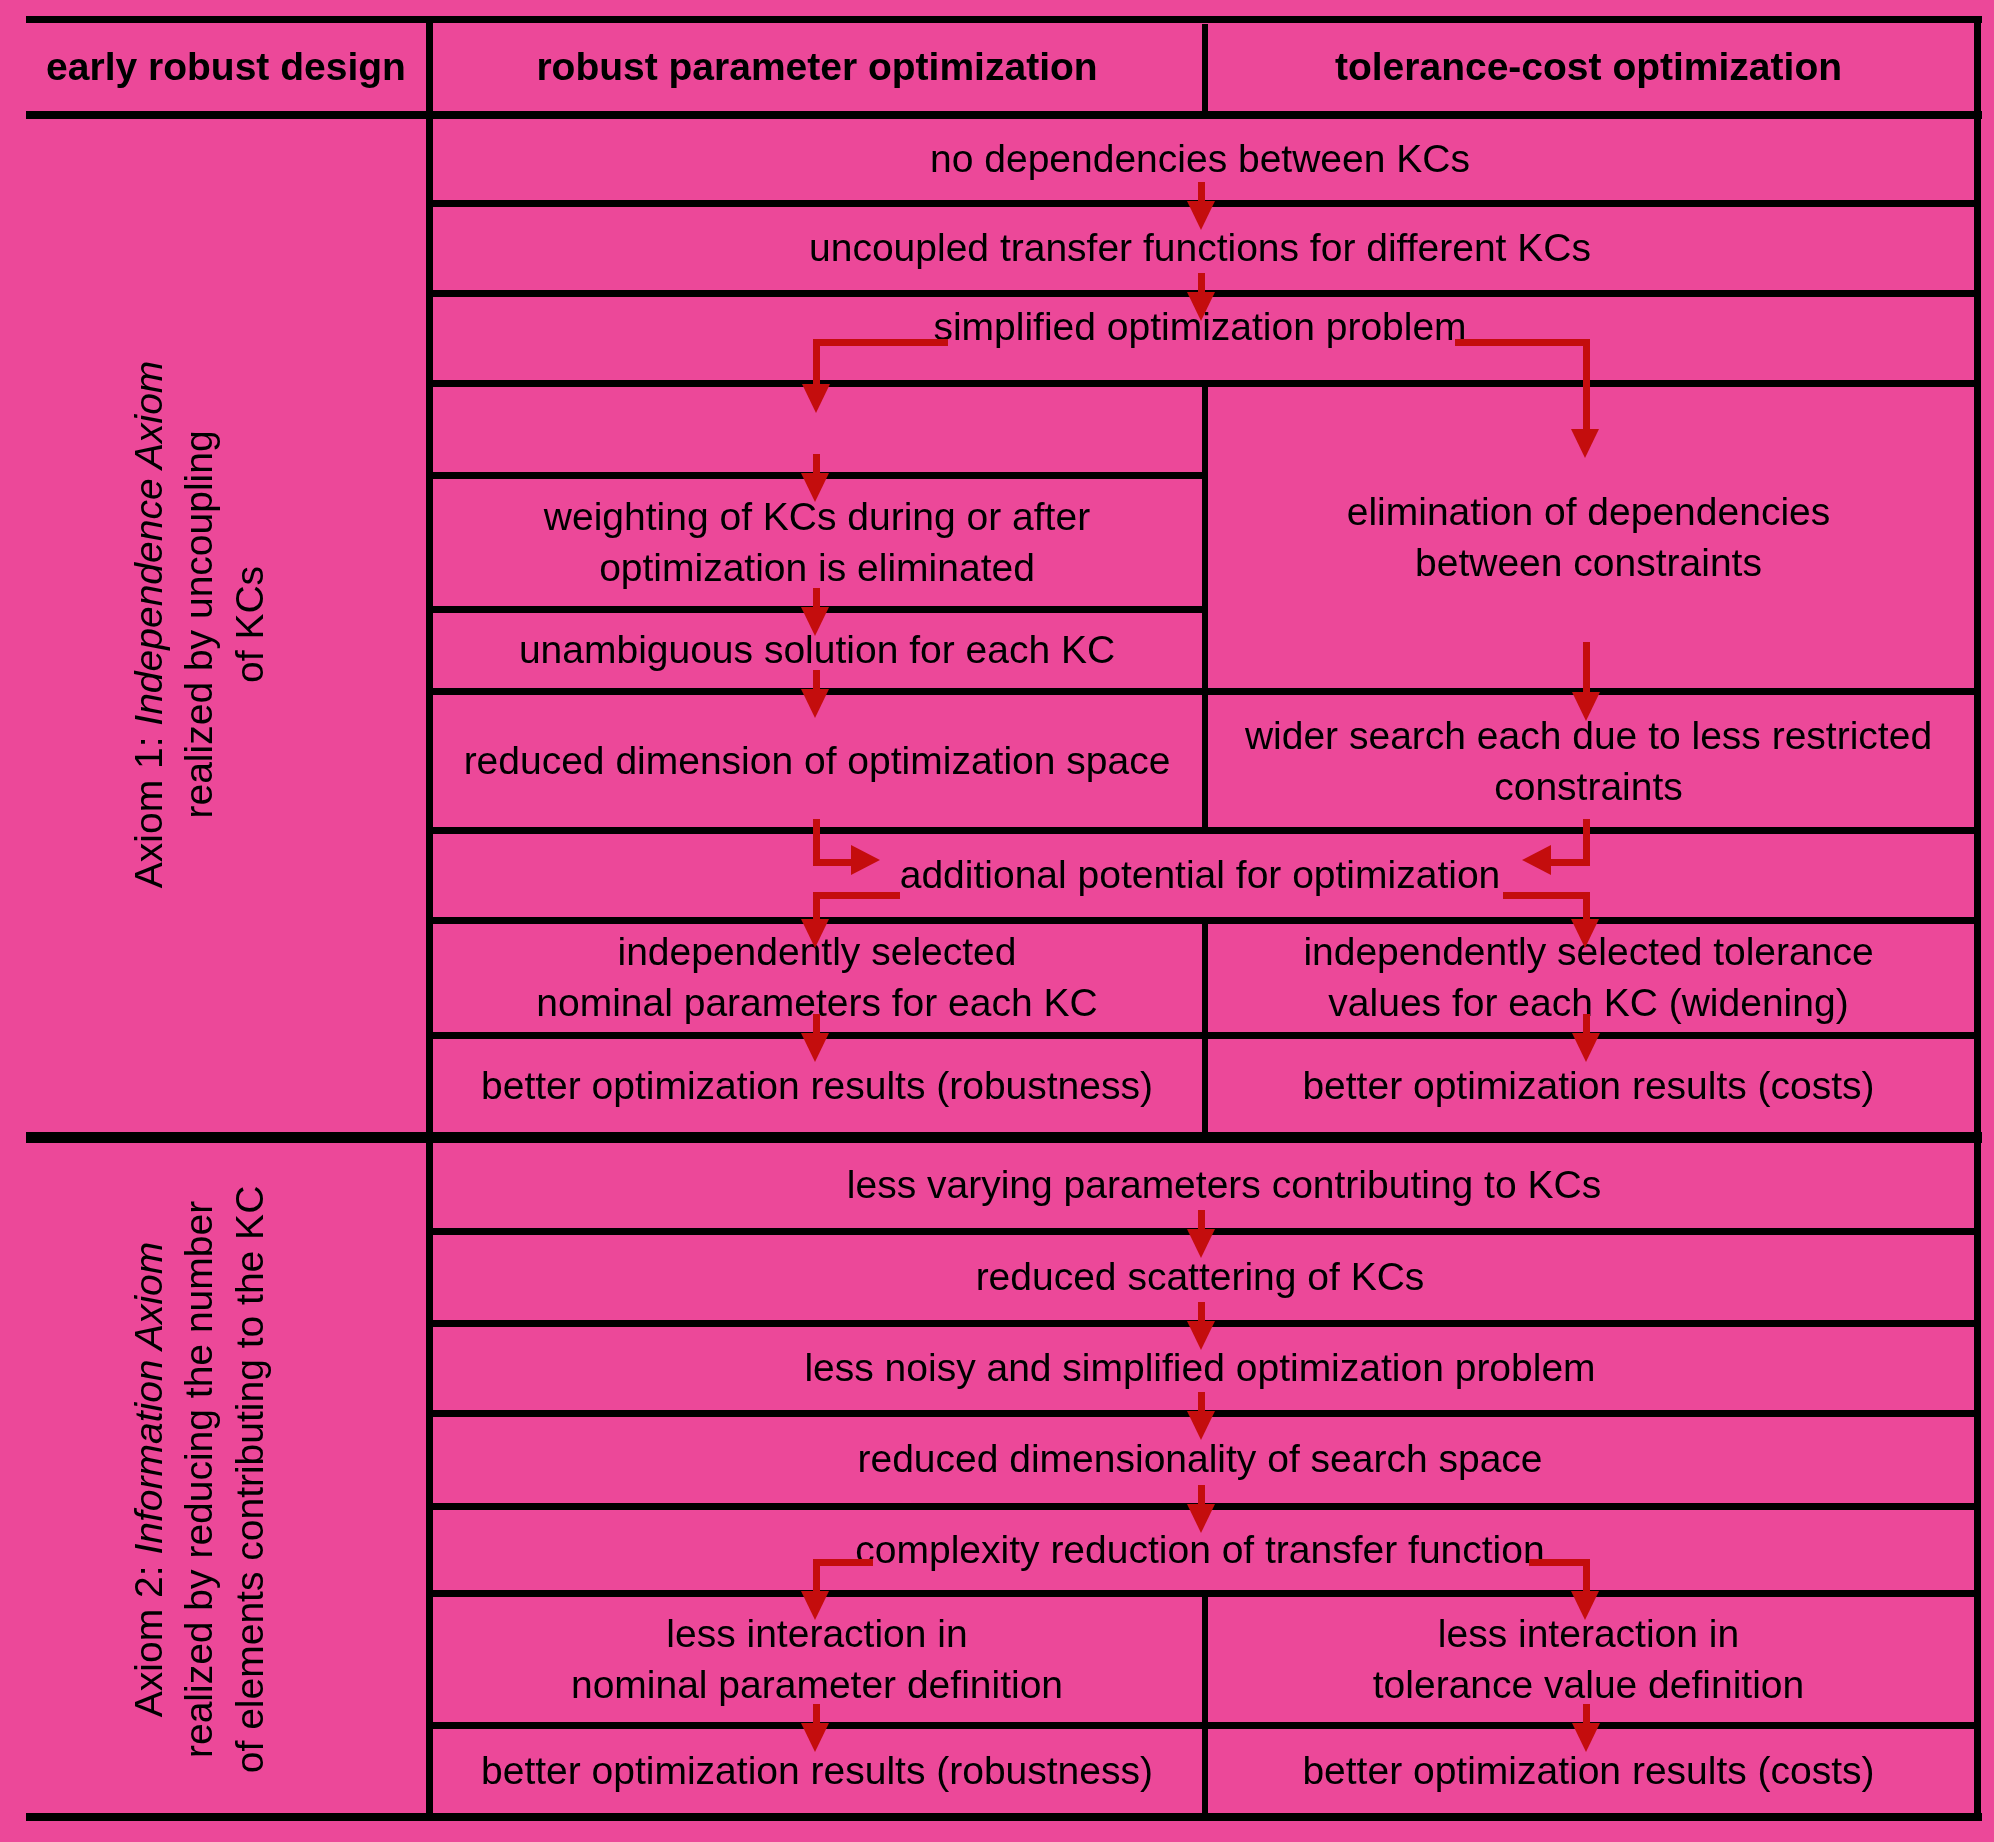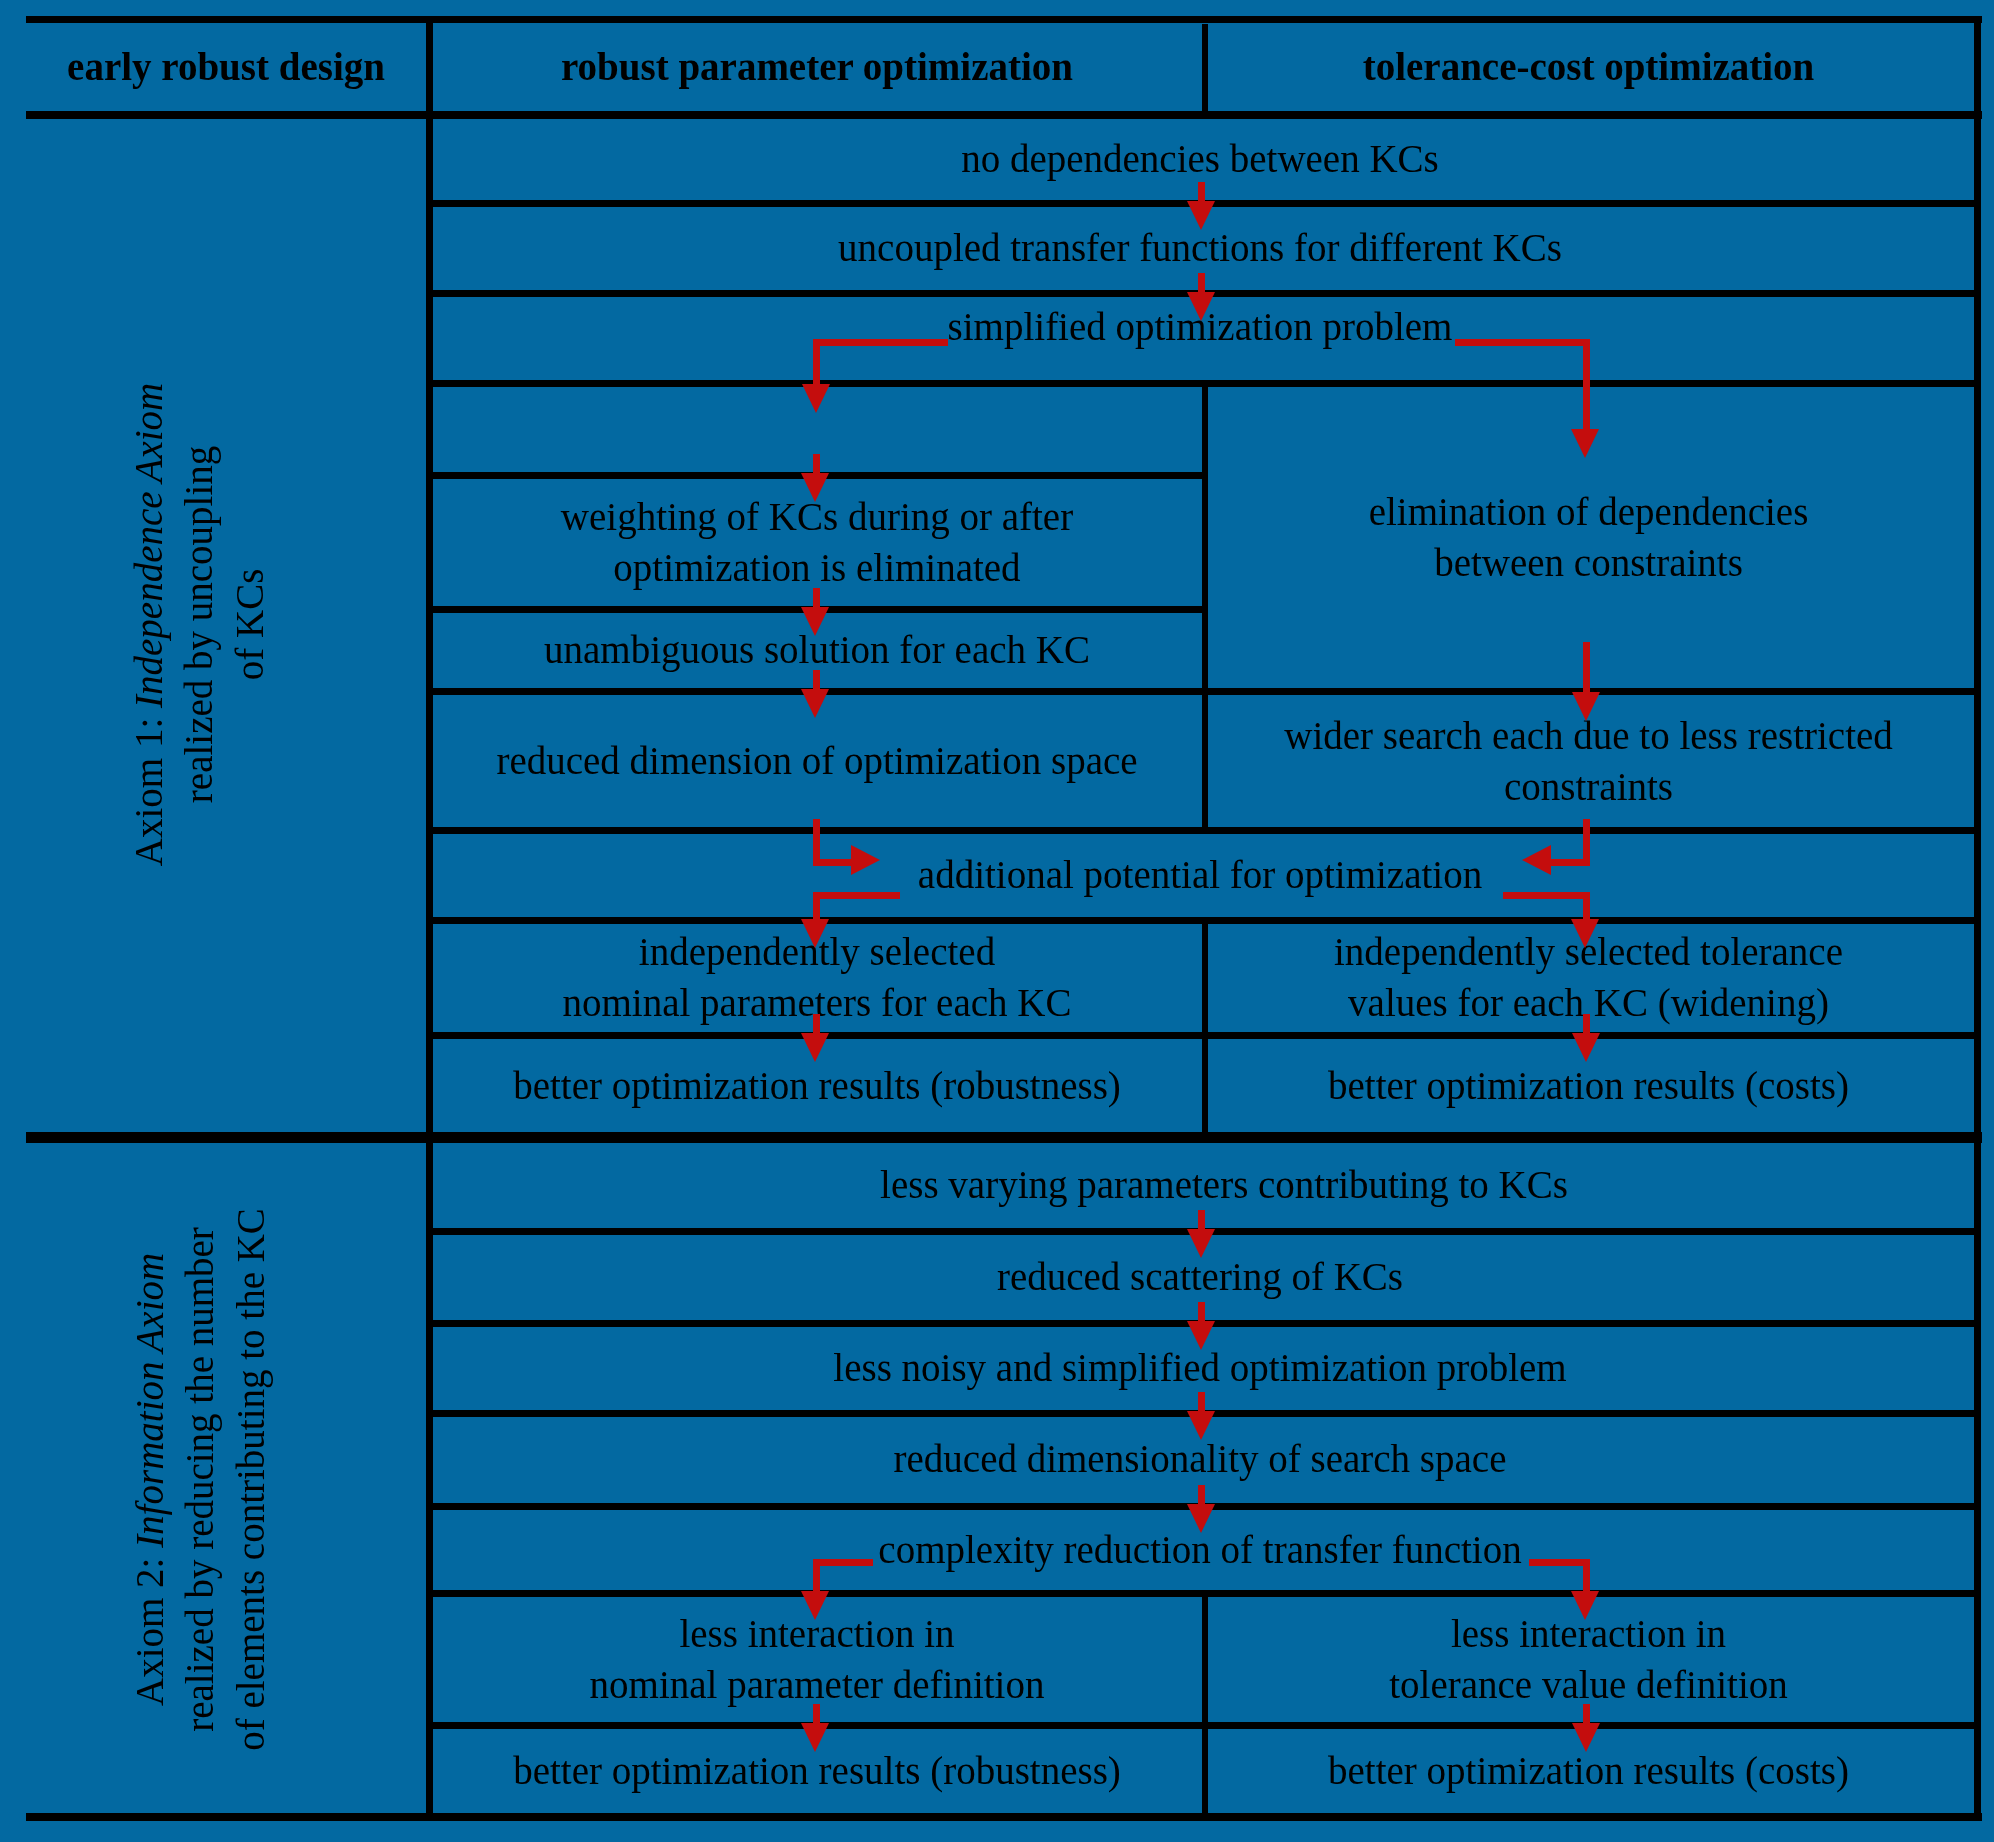--- a/index.html
+++ b/index.html
@@ -1,19 +1,19 @@
 <!DOCTYPE html>
 <html style="--arrow: #c40d0d; --line: #000000;font-size:9px"><head>
 <meta charset="utf-8">
 <style>
   :root { --arrow:#c40d0d; --line:#000000; }
   html,body { margin:0; padding:0; background:#ffffff; }
   #canvas {
-    position:relative; width:1995px; height:1843px; background:#0369a1;
-    font-family:Liberation Serif, serif; color:#000;
+    position:relative; width:1995px; height:1843px; background:#ec4899;
+    font-family:Liberation Sans, sans-serif; color:#000;
   }
   .cell {
     position:absolute; display:flex; align-items:center; justify-content:center;
     text-align:center; white-space:pre; font-size:39px; line-height:1.3; color:#000;
   }
   .hd { font-weight:bold; }
   .hline, .vline { position:absolute; background:var(--line); }
   .sh  { position:absolute; width:6.7px; background:var(--arrow); }   
   .shh { position:absolute; height:7.3px; background:var(--arrow); }  
   .ah-down { position:absolute; width:0; height:0;

